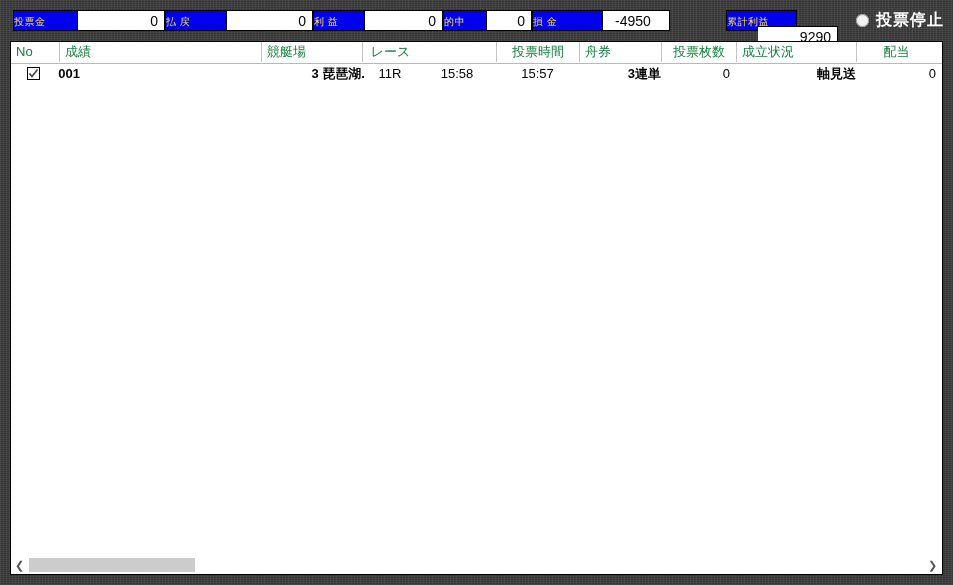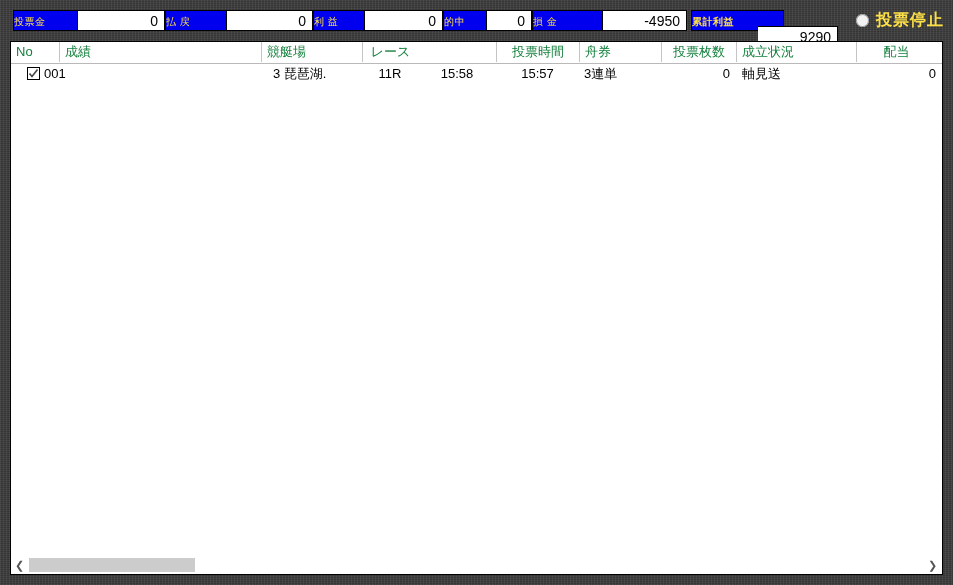--- a/index.html
+++ b/index.html
@@ -78,21 +78,21 @@
     background: #f2f2f2;
     box-shadow: inset 0 0 0 1px #9a9a9a;
   }
   #status-text {
     position: absolute;
     top: 9px;
     left: 876px;
     font-size: 16px;
     line-height: 22px;
     font-weight: bold;
-    color: #fde047;
+    color: #ffffff;
     white-space: nowrap;
     letter-spacing: 1px;
   }
 
   
   #grid-panel {
     position: absolute;
     left: 10px;
     top: 41px;
     width: 933px;
@@ -140,21 +140,21 @@
     top: 0;
     height: 20px;
     line-height: 20px;
     font-size: 13px;
     color: #000000;
     white-space: nowrap;
     overflow: hidden;
     box-sizing: border-box;
     font-family: "Liberation Sans", "DejaVu Sans", sans-serif;
   }
-  .cell.lft { text-align: left; }
+  .cell.lft { text-align: right; font-weight: bold; }
   .cell.ctr { text-align: center; }
   .cell.rgt { text-align: right; padding-right: 6px; }
   .chk {
     position: absolute;
     left: 16px;
     top: 3px;
     width: 13px;
     height: 13px;
     border: 1px solid #000000;
     background: #ffffff;
@@ -210,23 +210,23 @@
     <div class="fld fld-label" style="left:165px;width:62px;">払 戻</div>
     <div class="fld fld-value" style="left:227px;width:86px;">0</div>
 
     <div class="fld fld-label" style="left:313px;width:52px;">利 益</div>
     <div class="fld fld-value" style="left:365px;width:78px;">0</div>
 
     <div class="fld fld-label" style="left:443px;width:44px;">的中</div>
     <div class="fld fld-value" style="left:487px;width:45px;">0</div>
 
     <div class="fld fld-label" style="left:532px;width:71px;">損 金</div>
-    <div class="fld fld-value" style="left:603px;width:84px;">-4950</div>
-
-    <div class="fld fld-label" style="left:691px;width:93px;font-weight:bold;">累計利益</div>
+    <div class="fld fld-value" style="left:603px;width:67px;text-align:center;">-4950</div>
+
+    <div class="fld fld-label" style="left:726px;width:71px;">累計利益</div>
     <div class="fld fld-value" style="left:758px;width:80px;margin-top:16px;">9290</div>
 
     <div id="status-indicator"></div>
     <div id="status-text">投票停止</div>
   </div>
 
   <div id="grid-panel">
 
     <div id="grid-header">
       <div class="hcell lft" style="left:0px;width:48px;">No</div>

